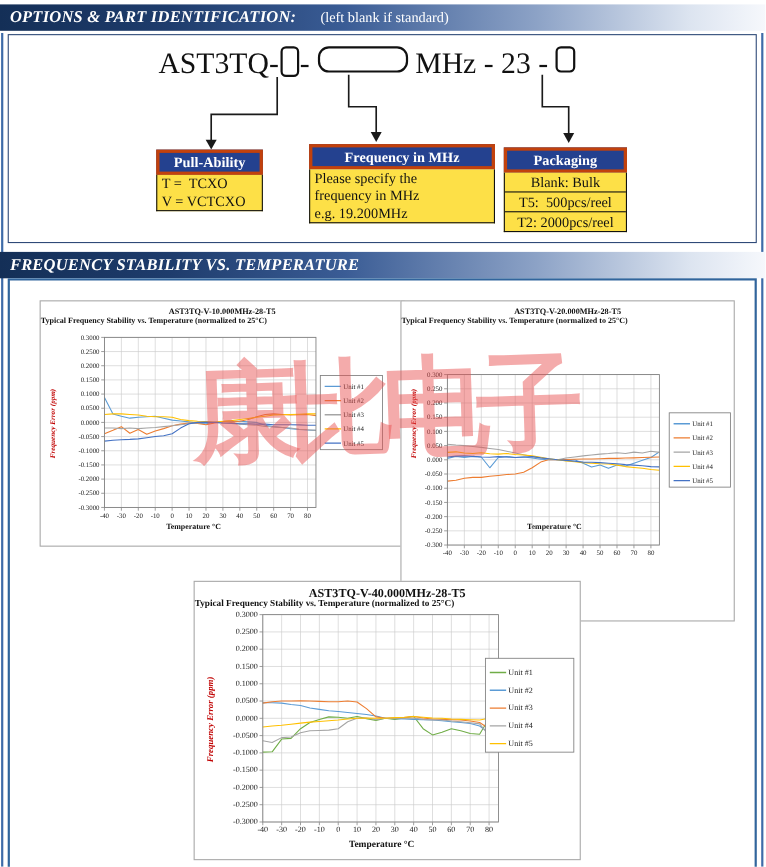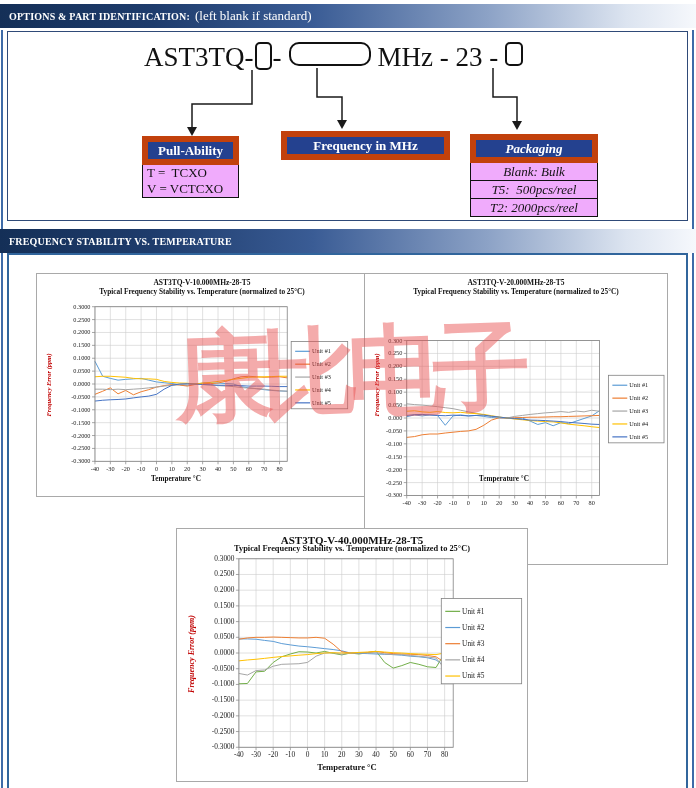--- a/index.html
+++ b/index.html
@@ -4,58 +4,58 @@
 <style>
   html,body{margin:0;padding:0;}
   body{width:696px;height:788px;position:relative;background:#fff;overflow:hidden;
        font-family:"Liberation Serif","DejaVu Serif",serif;color:#111;}
 
   
   .bar{position:absolute;left:0;width:696px;height:24px;box-sizing:border-box;
        background:linear-gradient(to right,#142F57 0%,#1E3C6C 22%,#3A5C95 45%,#8CA2C6 70%,#DCE4F0 90%,#F6F8FC 100%);
        color:#fff;display:flex;align-items:center;padding-left:9px;}
   #bar1{top:4px;} #bar2{top:229px;}
-  .bar .t{font-weight:bold;font-size:10px;letter-spacing:.2px;}
-  .bar .n{font-size:13px;margin-left:5px;}
+  .bar .t{font-weight:bold;font-size:15px;letter-spacing:.2px;font-style:italic;}
+  .bar .n{font-size:13px;margin-left:22px;}
 
   
   .panel{position:absolute;background:#fff;box-sizing:border-box;}
   #panel1{left:7px;top:31px;width:681px;height:190px;border:1px solid #2F4A78;}
   #panel2{left:7px;top:253px;width:681px;height:540px;border:2px solid #31659C;}
   .edge{position:absolute;width:2px;background:#3E6BA8;top:30px;height:758px;}
   #edgeL{left:1px;} #edgeR{left:692px;}
 
   
   .pn{position:absolute;left:144px;top:42px;display:flex;align-items:flex-start;font-size:27px;white-space:pre;z-index:2;}
   .pn .box{border:2px solid #111;box-sizing:border-box;background:#fff;}
   .pn .b1{width:17px;height:28px;border-radius:5px;margin:0 1px;}
   .pn .b2{width:82px;height:24px;border-radius:10px;margin:0 7px;}
   .pn .b3{width:18px;height:24px;border-radius:5px;margin-left:7px;}
 
   #arrows{position:absolute;left:0;top:0;width:696px;height:230px;z-index:1;}
 
   
   .obox{position:absolute;box-sizing:border-box;font-size:13px;z-index:2;}
   .obox .hd{background:#24418F;color:#fff;font-weight:bold;text-align:center;
-            border:6px solid #c2410c;padding:1px 0;line-height:15px;}
-  .obox .bd{border:1px solid #111;border-top:none;background:#f0abfc;}
+            border:3px solid #c2410c;padding:1px 0;line-height:15px;}
+  .obox .bd{border:1px solid #111;border-top:none;background:#fde047;}
   .obox .row{padding:0 4px;white-space:pre;line-height:16px;}
   #ob1{left:142px;top:136px;width:97px;}
   #ob2{left:281px;top:131px;width:169px;}
-  #ob3{left:470px;top:134px;width:128px;font-style:italic;}
+  #ob3{left:458px;top:134px;width:112px;}
   #ob3 .row{text-align:center;border-top:1px solid #111;line-height:17px;}
   #ob3 .row:first-child{border-top:none;}
 
   
   .chart{position:absolute;background:#fff;border:1px solid #A9A9A9;box-sizing:border-box;}
   #c0{left:36px;top:273px;width:332px;height:224px;}
   #c1{left:364px;top:273px;width:304px;height:292px;}
   #c2{left:176px;top:528px;width:352px;height:254px;}
   .chart .ct{position:absolute;top:4px;left:0;right:0;text-align:center;font-weight:bold;font-size:7.5px;}
-  .chart .cs{position:absolute;top:13px;left:0;right:0;text-align:center;font-weight:bold;font-size:7.3px;}
+  .chart .cs{position:absolute;top:13px;left:0;right:0;text-align:left;font-weight:bold;font-size:7.3px;}
   #c2 .ct{font-size:11px;top:5px;} #c2 .cs{font-size:8.4px;top:15px;}
   .chart svg{position:absolute;left:0;top:0;width:100%;height:100%;}
   .ylab{position:absolute;font-weight:bold;font-style:italic;color:#C00000;text-align:center;
         transform:rotate(-90deg);transform-origin:left top;font-size:6.5px;}
   #c0 .ylab,#c1 .ylab{left:8px;top:189px;width:156px;}
   #c2 .ylab{left:10px;top:220px;width:190px;font-size:8px;}
   .xlab{position:absolute;font-weight:bold;text-align:center;font-size:7.2px;}
   #c0 .xlab,#c1 .xlab{left:42px;width:194px;top:201px;}
   #c2 .xlab{left:62px;width:216px;top:233px;font-size:8.6px;}
   svg text{font-family:"Liberation Serif","DejaVu Serif",serif;fill:#222;}
@@ -103,20 +103,25 @@
 <div class="obox" id="ob1">
   <div class="hd">Pull-Ability</div>
   <div class="bd">
     <div class="row">T =  TCXO</div>
     <div class="row">V = VCTCXO</div>
   </div>
 </div>
 
 <div class="obox" id="ob2">
   <div class="hd">Frequency in MHz</div>
+  <div class="bd">
+    <div class="row">Please specify the</div>
+    <div class="row">frequency in MHz</div>
+    <div class="row">e.g. 19.200MHz</div>
+  </div>
 </div>
 
 <div class="obox" id="ob3">
   <div class="hd">Packaging</div>
   <div class="bd">
     <div class="row">Blank: Bulk</div>
     <div class="row">T5:  500pcs/reel</div>
     <div class="row">T2: 2000pcs/reel</div>
   </div>
 </div>

